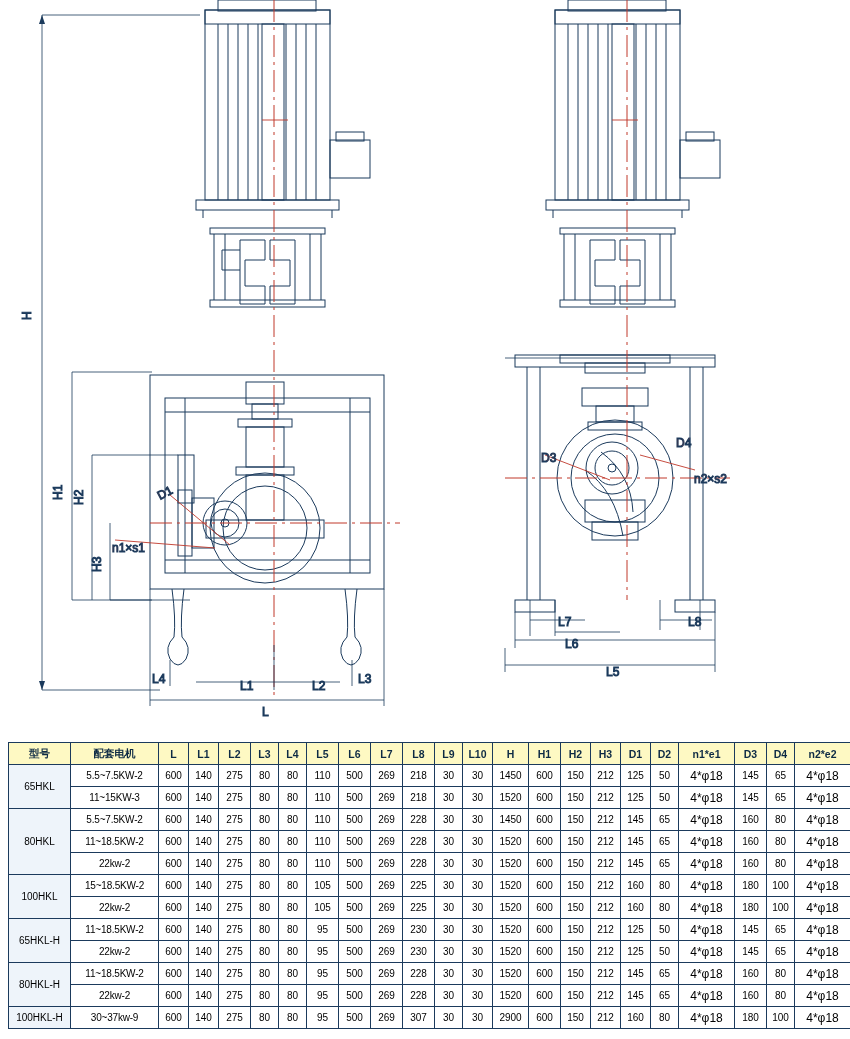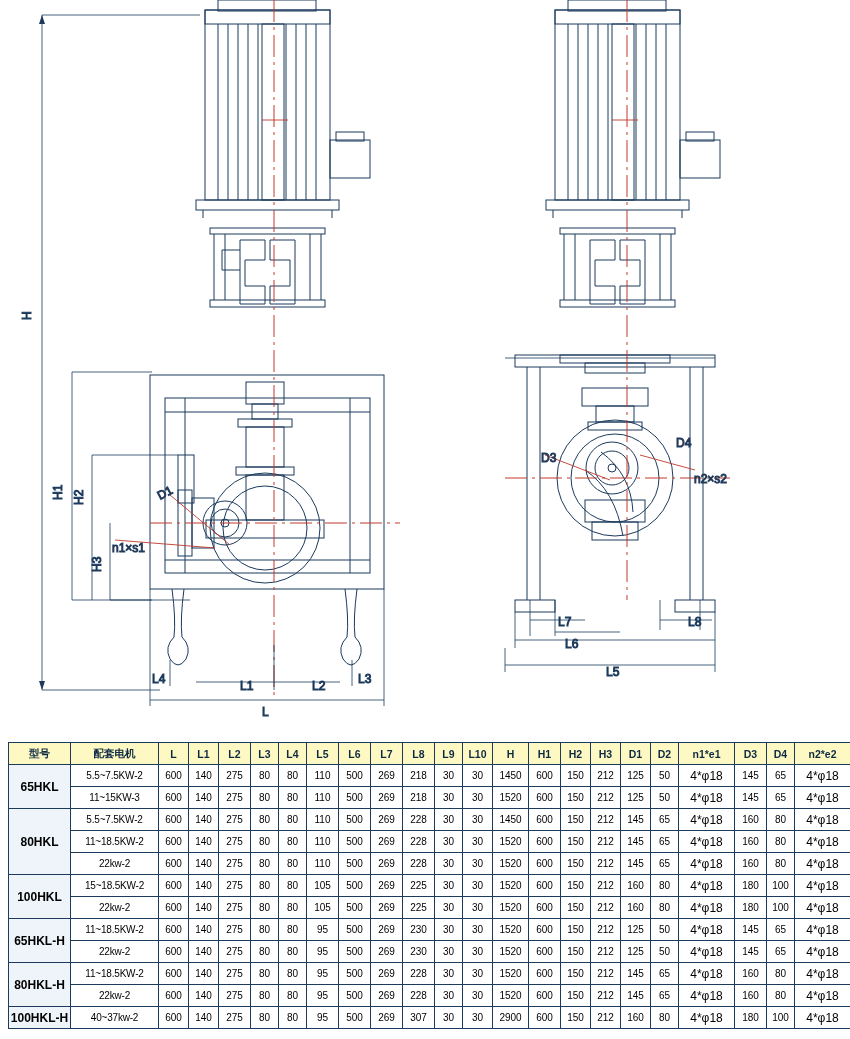--- a/index.html
+++ b/index.html
@@ -17,21 +17,21 @@
   table.spec th, table.spec td{
     border:1px solid #1b3a5c;
     text-align:center;vertical-align:middle;
     padding:1px 0;height:19px;white-space:nowrap;
     font-size:10px;
   }
   table.spec thead th{
     background:#fef9c3;font-weight:bold;color:#0d2a44;font-size:10.5px;margin-top:36px;
   }
   table.spec td.model{
-    background:#eef4fa;font-weight:bold;font-size:12px;
+    background:#eef4fa;font-weight:normal;font-size:10px;
   }
   table.spec td.motor{font-size:10px;letter-spacing:-0.2px;}
   table.spec td.nxe{font-size:12px;}
   text.dim{font-size:12px;fill:#1b3a5c;font-family:"Liberation Sans",sans-serif;}
   text.dimr{font-size:12px;fill:#c0392b;font-family:"Liberation Sans",sans-serif;}
 </style>
 </head>
 <body>
 
 <svg id="drawing" viewBox="0 0 850 740">
@@ -559,21 +559,21 @@
           <td>212</td>
           <td>145</td>
           <td>65</td>
           <td class="nxe">4*φ18</td>
           <td>160</td>
           <td>80</td>
           <td class="nxe">4*φ18</td>
         </tr>
         <tr>
           <td class="model" rowspan="1">100HKL-H</td>
-          <td class="motor">40~37kw-2</td>
+          <td class="motor">30~37kw-9</td>
           <td>600</td>
           <td>140</td>
           <td>275</td>
           <td>80</td>
           <td>80</td>
           <td>95</td>
           <td>500</td>
           <td>269</td>
           <td>307</td>
           <td>30</td>

